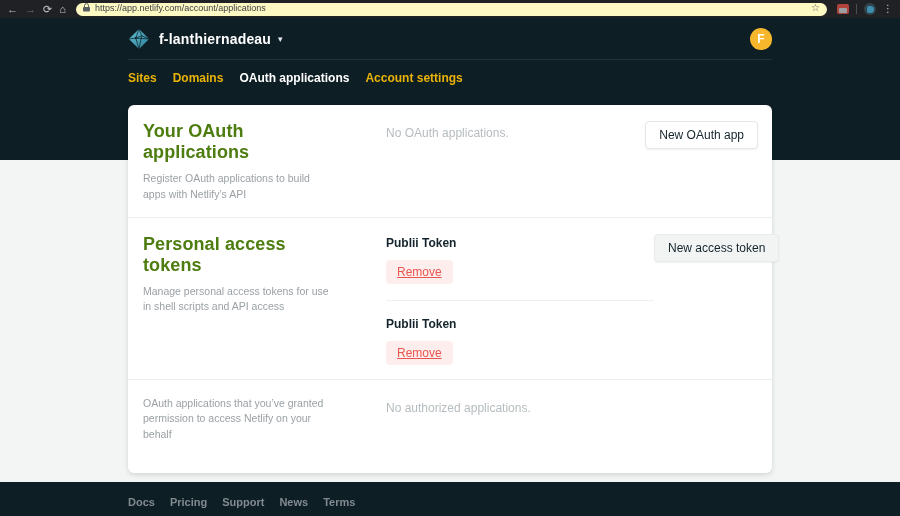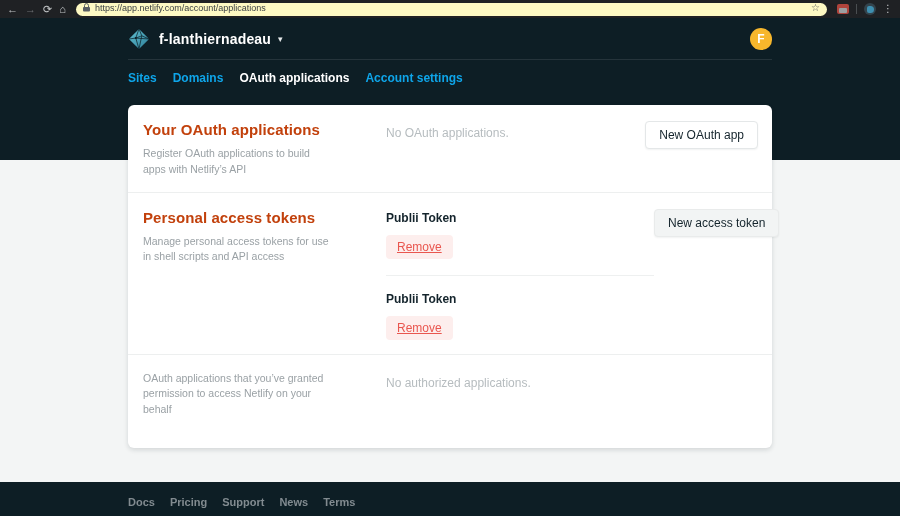--- a/index.html
+++ b/index.html
@@ -39,35 +39,35 @@
     padding:10px 0 9px 0; border-bottom:1px solid rgba(255,255,255,0.10);
   }
   .account-name { color:#fff; font-size:14px; font-weight:700; letter-spacing:.2px; cursor:pointer; }
   .chevron-down { color:#e7eaeb; font-size:9px; margin-left:-2px; }
   .header-avatar {
     margin-left:auto; width:22px; height:22px; border-radius:50% 50% 46% 50%;
     background:#f7b72c; color:#fff; font-size:12px; font-weight:700;
     display:flex; align-items:center; justify-content:center; cursor:pointer;
   }
   .nav-row { display:flex; gap:16px; padding:11px 0; }
-  .nav-link { font-size:12px; font-weight:700; color:#0ea5e9; cursor:pointer; }
+  .nav-link { font-size:12px; font-weight:700; color:#eab308; cursor:pointer; }
   .nav-link.active { color:#ffffff; }
 
   
   .main { flex:1; background:#f3f5f5; }
   .card {
     width:644px; margin:-55px auto 0 auto; background:#fff; border-radius:6px;
     box-shadow:0 2px 5px rgba(14,30,37,.14);
   }
   .section { display:flex; align-items:flex-start; padding:16px 14px 14px 15px; }
   .section + .section { border-top:1px solid #edefef; }
   .col-left { width:208px; padding-right:18px; flex-shrink:0; }
   .col-mid  { flex:1; padding-top:2px;margin-left:35px; }
   .col-right{ margin-left:auto; flex-shrink:0; }
-  .sec-title { margin:0 0 8px 0; font-size:15px; font-weight:600; color:#c2410c; letter-spacing:.1px; }
+  .sec-title { margin:0 0 8px 0; font-size:18px; font-weight:600; color:#4d7c0f; letter-spacing:.1px; }
   .sec-desc  { margin:0; font-size:10.5px; line-height:1.5; color:#9aa1a5; }
   .empty-text{ font-size:12px; color:#b6bcbf; }
 
   .token-name { font-size:12px; font-weight:600; color:#14242c; margin:0 0 10px 0; }
   .remove-btn {
     font-family:inherit; font-size:12px; color:#e9564f; background:#fdeeed;
     border:none; border-radius:4px; padding:5px 11px; cursor:pointer;text-decoration:underline;
   }
   .token-divider { border:none; border-top:1px solid #eef0f0; margin:16px 0; width:268px; }
   .token-row.second { margin-top:0; }

